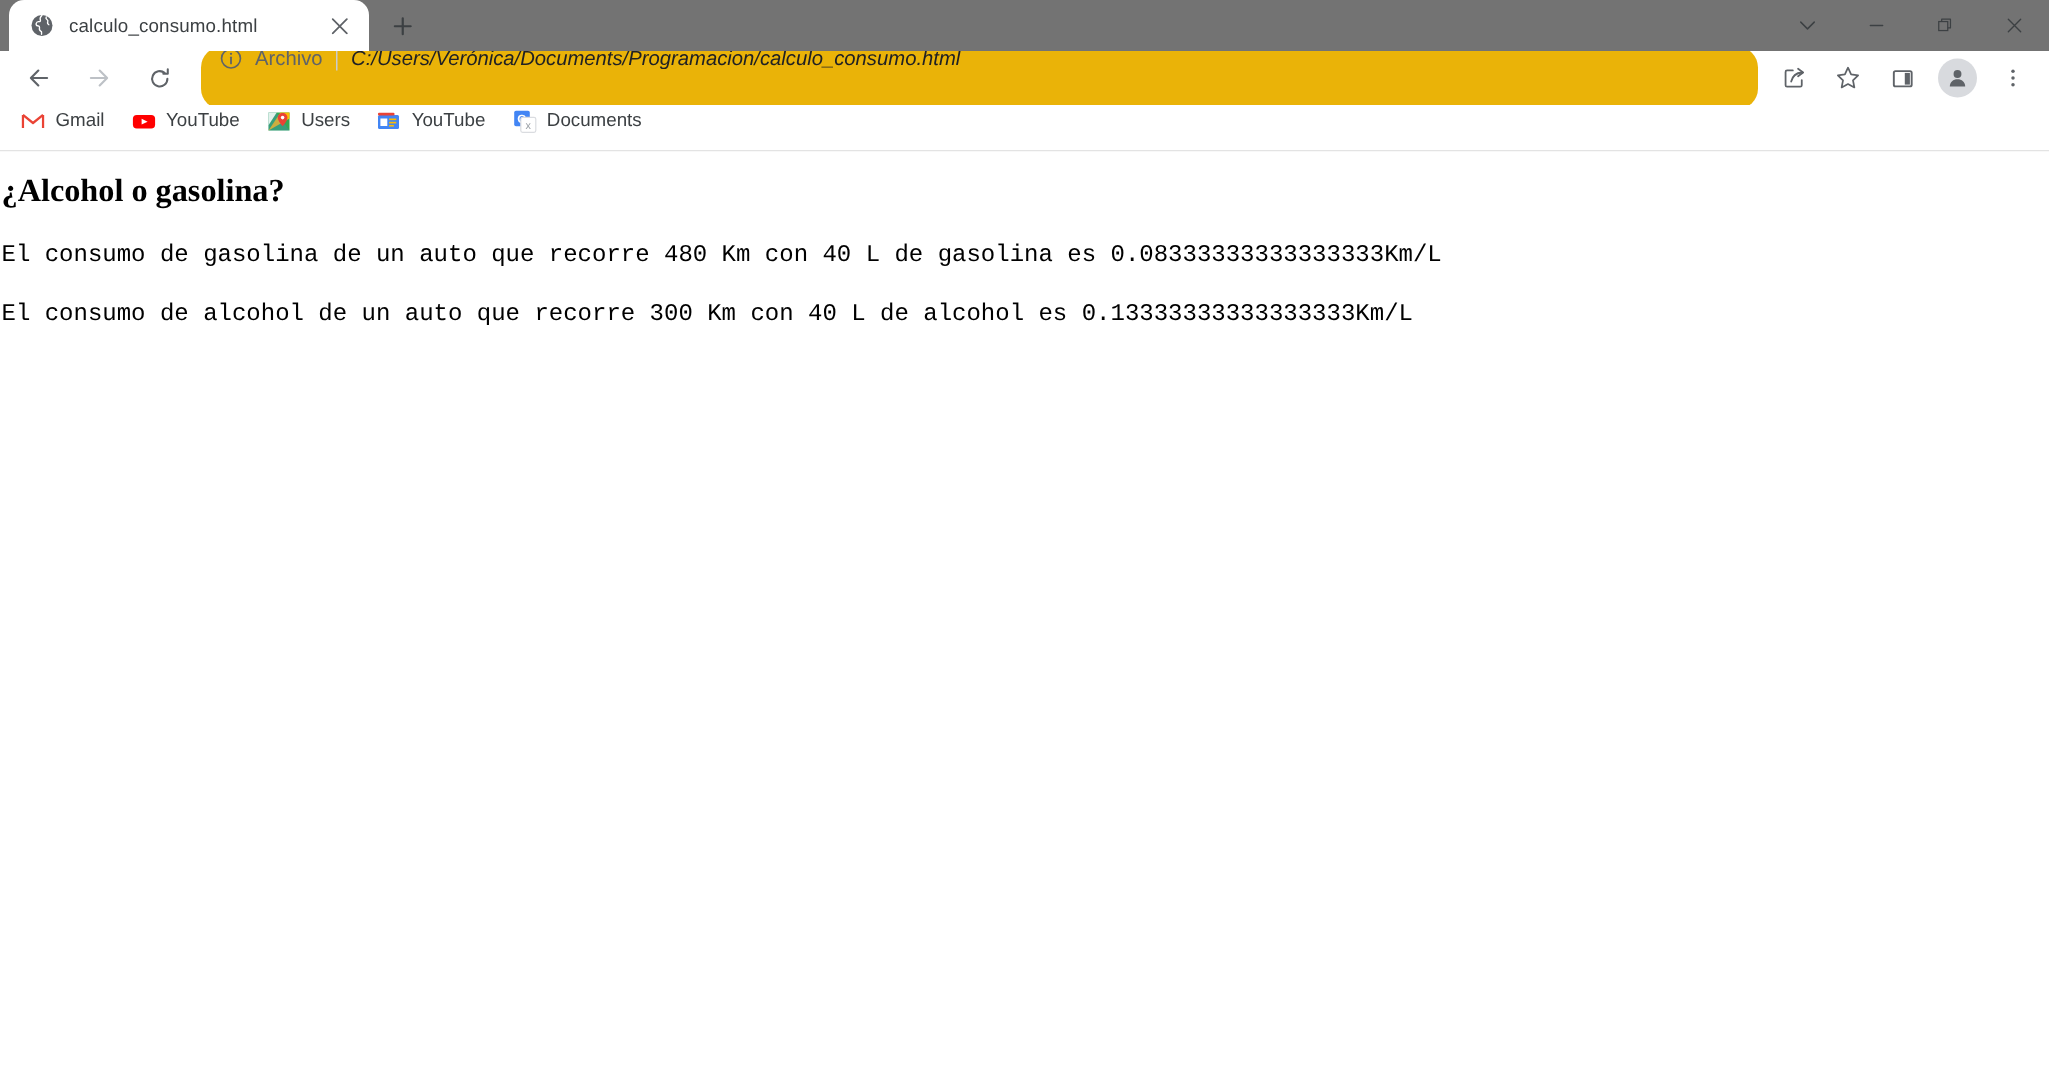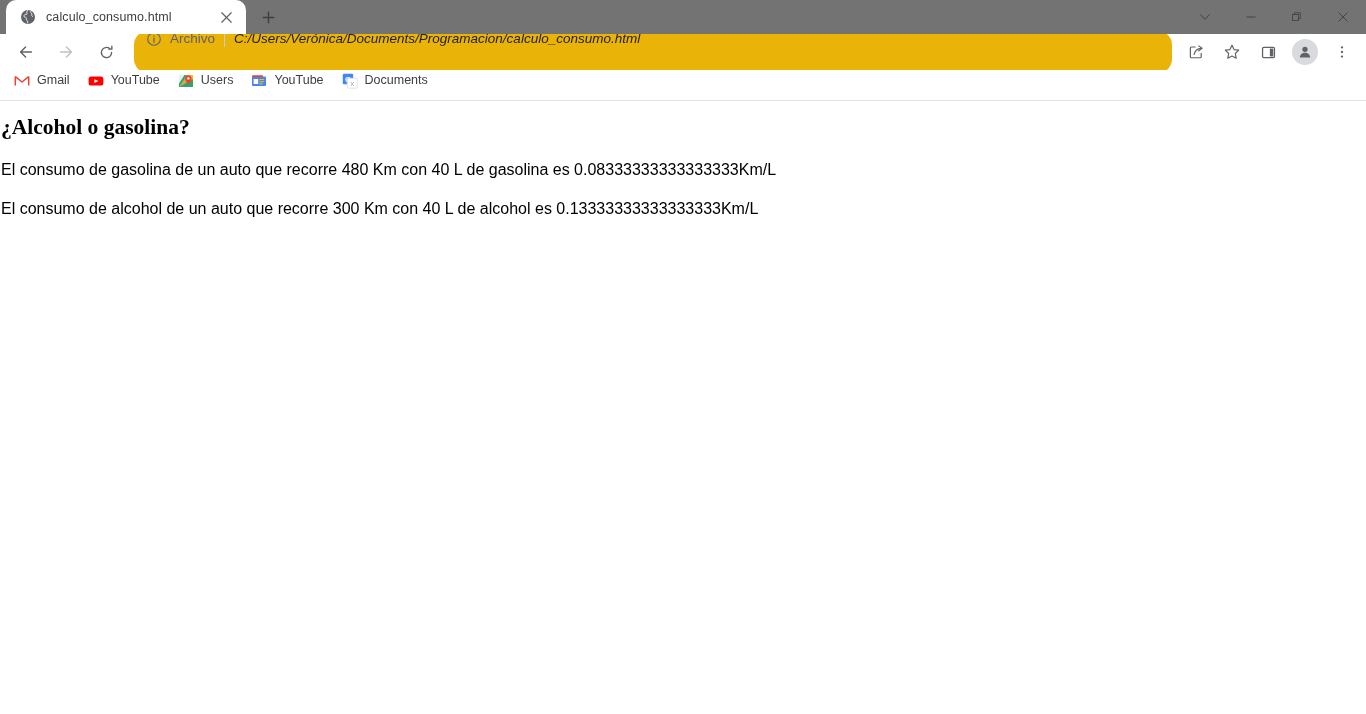--- a/index.html
+++ b/index.html
@@ -220,21 +220,21 @@
   }
   .doc-h1 {
     font-family: "Liberation Serif", "DejaVu Serif", serif;
     font-size: 21.5px;
     font-weight: bold;
     color: #000000;
     margin: 14px 0 0 0;
     line-height: 1.15;
   }
   .doc-p {
-    font-family: Liberation Sans, sans-serif;
+    font-family: Liberation Mono, monospace;
     font-size: 16px;
     color: #000000;
     margin: 21px 0 0 0;
     line-height: 1.15;
   }
 </style>
 </head>
 <body>
 
 <div class="browser">

